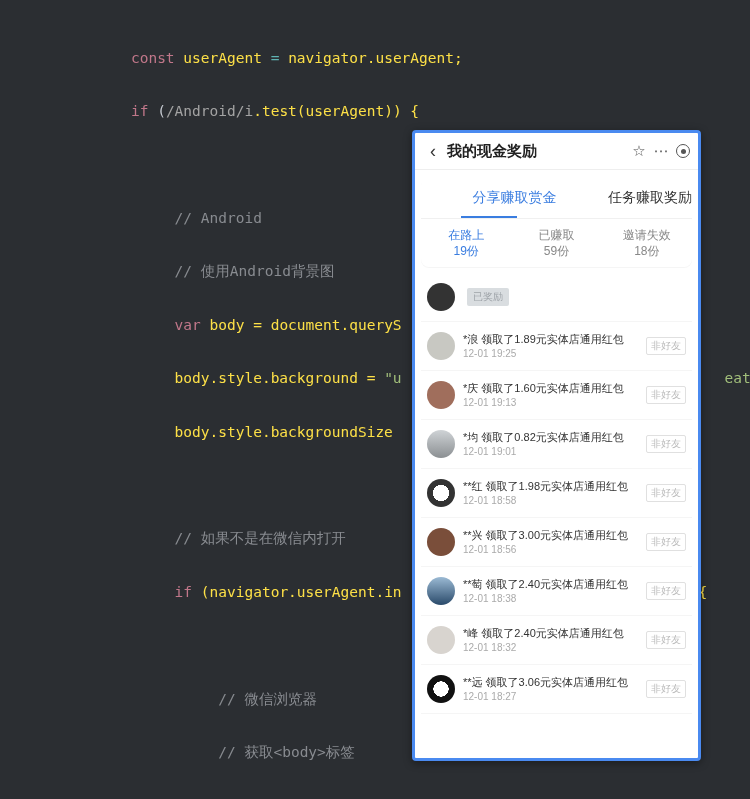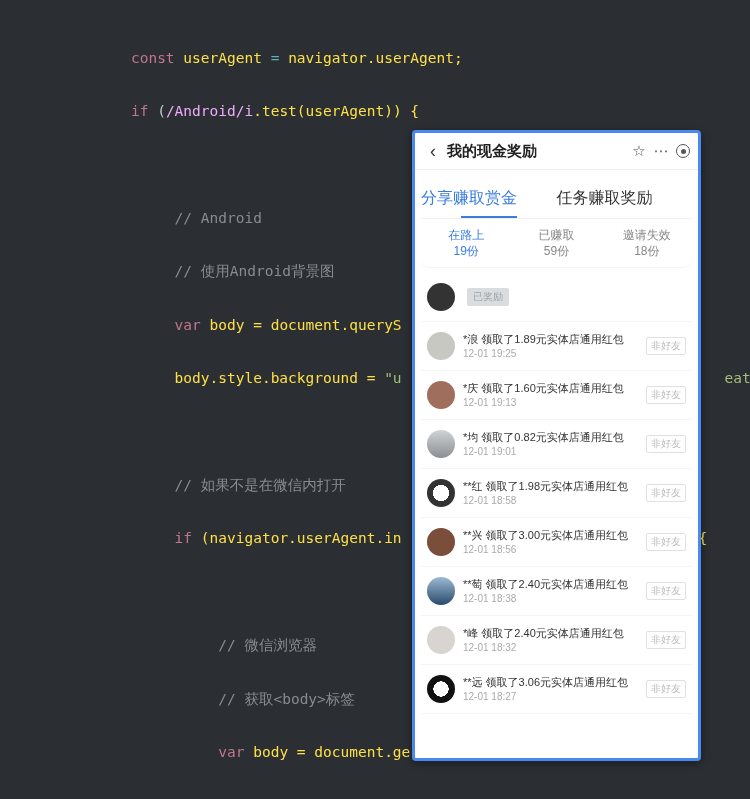--- a/index.html
+++ b/index.html
@@ -3,36 +3,36 @@
 <meta charset="utf-8">
 <style>
   html,body{margin:0;padding:0;width:750px;height:799px;background:#2b2e32;font-family:'SF Mono','Menlo','Monaco','Consolas',monospace;font-size:14.5px;color:#c6cbd2;overflow:hidden}
   .code-area{position:absolute;left:0;top:0;width:750px;height:799px;white-space:pre;line-height:26.7px;padding-top:18px;padding-left:0}
   .code-area .ln{display:block}
   .kw{color:#c1778a}
   .eq{color:#5fb3b3}
   .id{color:#fde047}
   .cm{color:#888b90}
   .str{color:#a1be7a}
-  .rex{color:#f0abfc}
+  .rex{color:#a3a3a3}
   .pn{color:#c6cbd2}
   .indent{white-space:pre}
 
   .phone{position:absolute;left:412px;top:130px;width:283px;height:625px;background:#fff;border:3px solid #4a8af0;border-radius:4px;box-shadow:0 2px 8px rgba(0,0,0,0.4);font-family:-apple-system,'Helvetica Neue','PingFang SC',sans-serif;color:#333;overflow:hidden}
   .ph-top{height:36px;display:flex;align-items:center;padding:0 8px;border-bottom:1px solid #eee}
   .ph-back{font-size:18px;color:#333;width:20px;text-align:center;cursor:pointer}
   .ph-title{font-size:15px;font-weight:600;color:#222;margin-left:4px;flex:0 0 auto}
   .ph-sp{flex:1}
   .ph-ic{width:22px;text-align:center;color:#555;font-size:15px}
   .ph-ic.rec{border:1.5px solid #555;border-radius:50%;width:12px;height:12px;display:flex;align-items:center;justify-content:center;margin-left:4px}
   .ph-ic.rec::after{content:'';width:5px;height:5px;background:#555;border-radius:50%}
 
   .card{margin:8px 6px 0;background:#fff;border-radius:8px;box-shadow:0 1px 0 rgba(0,0,0,0.04)}
   .tabs{display:flex;height:40px;align-items:center;position:relative}
-  .tab{flex:1;text-align:left;font-size:16px;color:#333}
+  .tab{flex:1;text-align:right;font-size:14px;color:#333}
   .tab.active{color:#3a7de0;font-weight:500}
   .tab-underline{position:absolute;bottom:0;left:40px;width:56px;height:2px;background:#3a7de0}
   .stats{display:flex;height:48px;align-items:center;border-top:1px solid #f0f0f0}
   .stat{flex:1;text-align:center;font-size:12px;color:#888;line-height:16px}
   .stat .l{display:block}
   .stat .v{display:block}
   .stat.active .l,.stat.active .v{color:#3a7de0;font-weight:500}
 
   .list{margin:6px 6px 0;background:#fff}
   .row{display:flex;align-items:center;padding:10px 6px;border-bottom:1px solid #f5f5f5}
@@ -47,20 +47,21 @@
 <body>
 
 <div class="code-area">
 <span class="ln"><span class="indent">               </span><span class="kw">const</span> <span class="id">userAgent</span> <span class="eq">=</span> <span class="id">navigator</span><span class="id">.userAgent;</span></span>
 <span class="ln"><span class="indent">               </span><span class="kw">if</span> <span class="pn">(</span><span class="rex">/Android/i</span><span class="id">.test(userAgent)) {</span></span>
 <span class="ln"> </span>
 <span class="ln"><span class="indent">                    </span><span class="cm">// Android</span></span>
 <span class="ln"><span class="indent">                    </span><span class="cm">// 使用Android背景图</span></span>
 <span class="ln"><span class="indent">                    </span><span class="kw">var</span> <span class="id">body = document.queryS</span></span>
 <span class="ln"><span class="indent">                    </span><span class="id">body.style.background = </span><span class="str">"u</span><span class="indent">                                     </span><span class="str">eat"</span></span>
+<span class="ln"><span class="indent">                    </span><span class="id">body.style.backgroundSize</span></span>
 <span class="ln"> </span>
 <span class="ln"><span class="indent">                    </span><span class="cm">// 如果不是在微信内打开</span></span>
 <span class="ln"><span class="indent">                    </span><span class="kw">if</span> <span class="id">(navigator.userAgent.in</span><span class="indent">                                </span><span class="id">) {</span></span>
 <span class="ln"> </span>
 <span class="ln"><span class="indent">                         </span><span class="cm">// 微信浏览器</span></span>
 <span class="ln"><span class="indent">                         </span><span class="cm">// 获取&lt;body&gt;标签</span></span>
 <span class="ln"><span class="indent">                         </span><span class="kw">var</span> <span class="id">body = document.ge</span></span>
 
 
 

